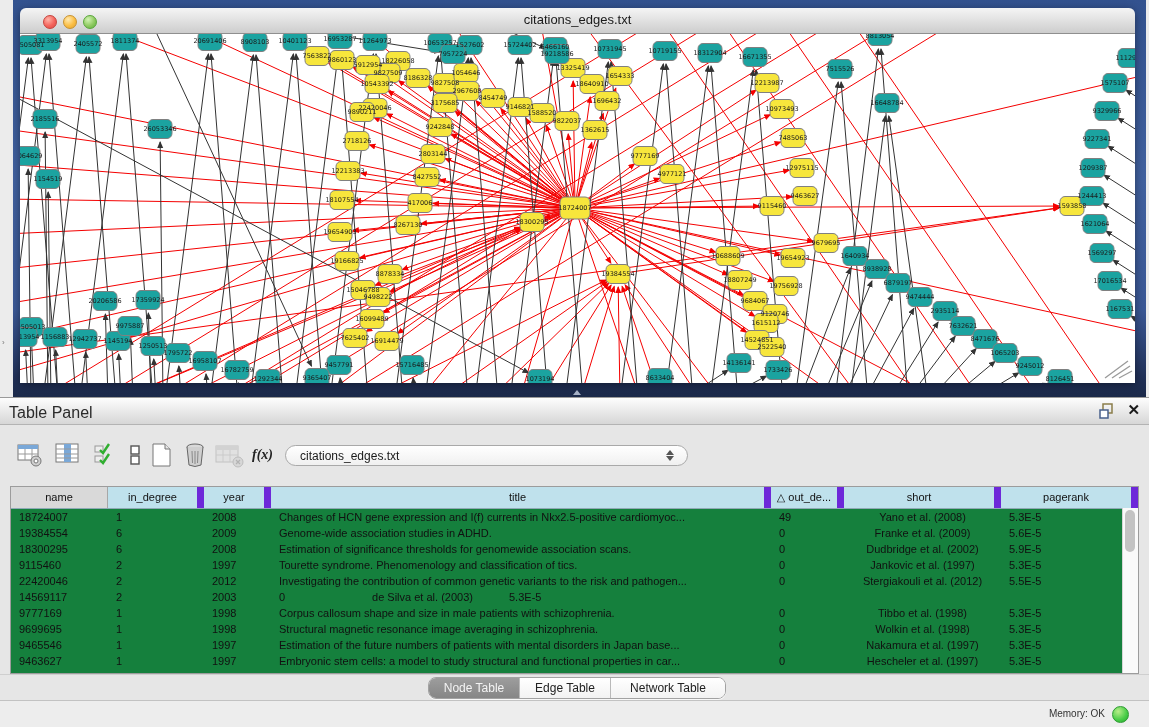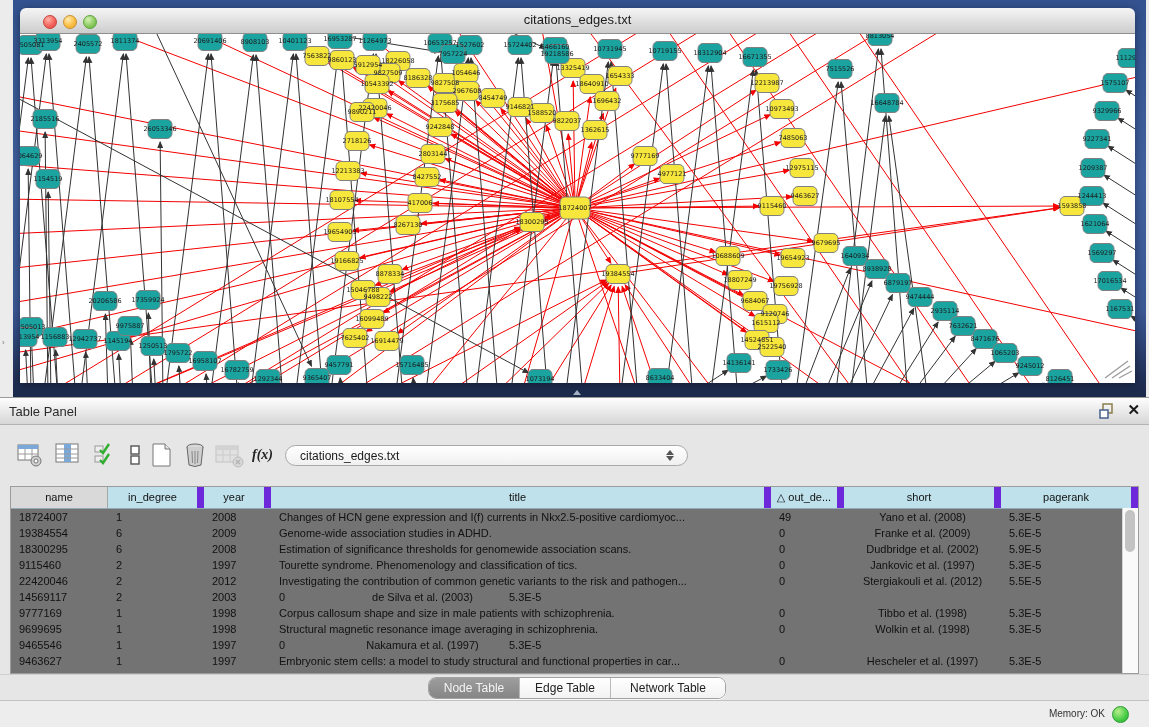--- a/index.html
+++ b/index.html
@@ -19,35 +19,35 @@
   .tl.green{left:63px;background:radial-gradient(circle at 35% 30%,#d2f3b4,#8fca61 55%,#5daf3c);border:1px solid #59a63a;}
   .title-text{position:absolute;left:0;right:0;top:4px;text-align:center;font-size:13px;color:#1a1a1a;}
   .canvas-wrap{position:relative;width:1115px;height:349px;background:#ffffff;overflow:hidden;}
   .canvas-wrap svg{display:block;}
   .splitter-handle{position:absolute;left:560px;top:390px;width:0;height:0;border-left:4px solid transparent;
     border-right:4px solid transparent;border-bottom:5px solid #c9d2e4;opacity:.8;}
   
   .table-panel{position:absolute;left:0;top:397px;width:1149px;height:303px;background:#e6e6e6;}
   .panel-titlebar{height:26px;background:linear-gradient(#fdfdfd,#d6d6d6);border-top:1px solid #9a9a9a;
     border-bottom:1px solid #b3b3b3;position:relative;}
-  .panel-title{position:absolute;left:9px;top:6px;font-size:13px;color:#2b2b2b;}
+  .panel-title{position:absolute;left:9px;top:6px;font-size:16px;color:#2b2b2b;}
   .panel-float{position:absolute;right:34px;top:5px;width:16px;height:16px;cursor:pointer;}
   .panel-close{position:absolute;right:9px;top:3px;font-size:15px;font-weight:bold;color:#1a1a1a;cursor:pointer;line-height:18px;}
   .toolbar{position:absolute;left:0;top:40px;height:40px;width:100%;}
   .tb-icon{position:absolute;top:4px;width:28px;height:28px;cursor:pointer;}
   .fx-icon{font-family:"Liberation Serif",serif;font-style:italic;font-weight:bold;font-size:14px;color:#222;padding-top:6px;}
   .dropdown{position:absolute;left:285px;top:8px;width:403px;height:21px;border:1px solid #a9a9a9;border-radius:11px;
     background:linear-gradient(#ffffff,#f0f0f0);font-size:12px;color:#1a1a1a;line-height:21px;padding-left:14px;
     box-sizing:border-box;cursor:pointer;}
   .dd-arrows{position:absolute;right:12px;top:3px;width:9px;height:15px;}
   .dd-arrows div{width:0;height:0;border-left:4px solid transparent;border-right:4px solid transparent;margin:1px 0;}
   .dd-up{border-bottom:5px solid #555;}
   .dd-down{border-top:5px solid #555;}
   
-  .tablebox{position:absolute;left:10px;top:89px;width:1129px;height:188px;background:#737373;border:1px solid #9c9c9c;box-sizing:border-box;}
+  .tablebox{position:absolute;left:10px;top:89px;width:1129px;height:188px;background:#15803d;border:1px solid #9c9c9c;box-sizing:border-box;}
   .thead{display:flex;height:21px;font-size:11px;color:#111;border-bottom:1px solid #8fa9b5;}
   .th{background:#bfe1ec;border-right:7px solid #6d28d9;box-sizing:border-box;text-align:center;line-height:21px;overflow:hidden;white-space:nowrap;cursor:pointer;}
   .th.name-col{background:#d9d9d9;border-right:1px solid #a7a7a7;}
   .trow{display:flex;height:16px;font-size:11px;color:#111;line-height:16px;cursor:default;}
   .td{box-sizing:border-box;padding-left:8px;overflow:hidden;white-space:nowrap;}
   .c0{width:97px;} .c1{width:96px;} .c2{width:67px;} .c3{width:500px;} .c4{width:73px;} .c5{width:157px;text-align:center;padding-left:0;} .c6{flex:1;}
   .vscroll{position:absolute;right:0;top:21px;bottom:0;width:15px;background:#fafafa;border-left:1px solid #d6d6d6;}
   .vthumb{position:absolute;left:2px;top:2px;width:10px;height:42px;border-radius:6px;background:#c3c3c3;cursor:pointer;}
   
   .tabs-row{position:absolute;left:0;top:277px;width:100%;height:26px;border-top:1px solid #cfcfcf;}
@@ -709,20 +709,21 @@
             <div class="td c2">1998</div>
             <div class="td c3">Structural magnetic resonance image averaging in schizophrenia.</div>
             <div class="td c4">0</div>
             <div class="td c5">Wolkin et al. (1998)</div>
             <div class="td c6">5.3E-5</div>
           </div>
           <div class="trow">
             <div class="td c0">9465546</div>
             <div class="td c1">1</div>
             <div class="td c2">1997</div>
+            <div class="td c3">Estimation of the future numbers of patients with mental disorders in Japan base...</div>
             <div class="td c4">0</div>
             <div class="td c5">Nakamura et al. (1997)</div>
             <div class="td c6">5.3E-5</div>
           </div>
           <div class="trow">
             <div class="td c0">9463627</div>
             <div class="td c1">1</div>
             <div class="td c2">1997</div>
             <div class="td c3">Embryonic stem cells: a model to study structural and functional properties in car...</div>
             <div class="td c4">0</div>

